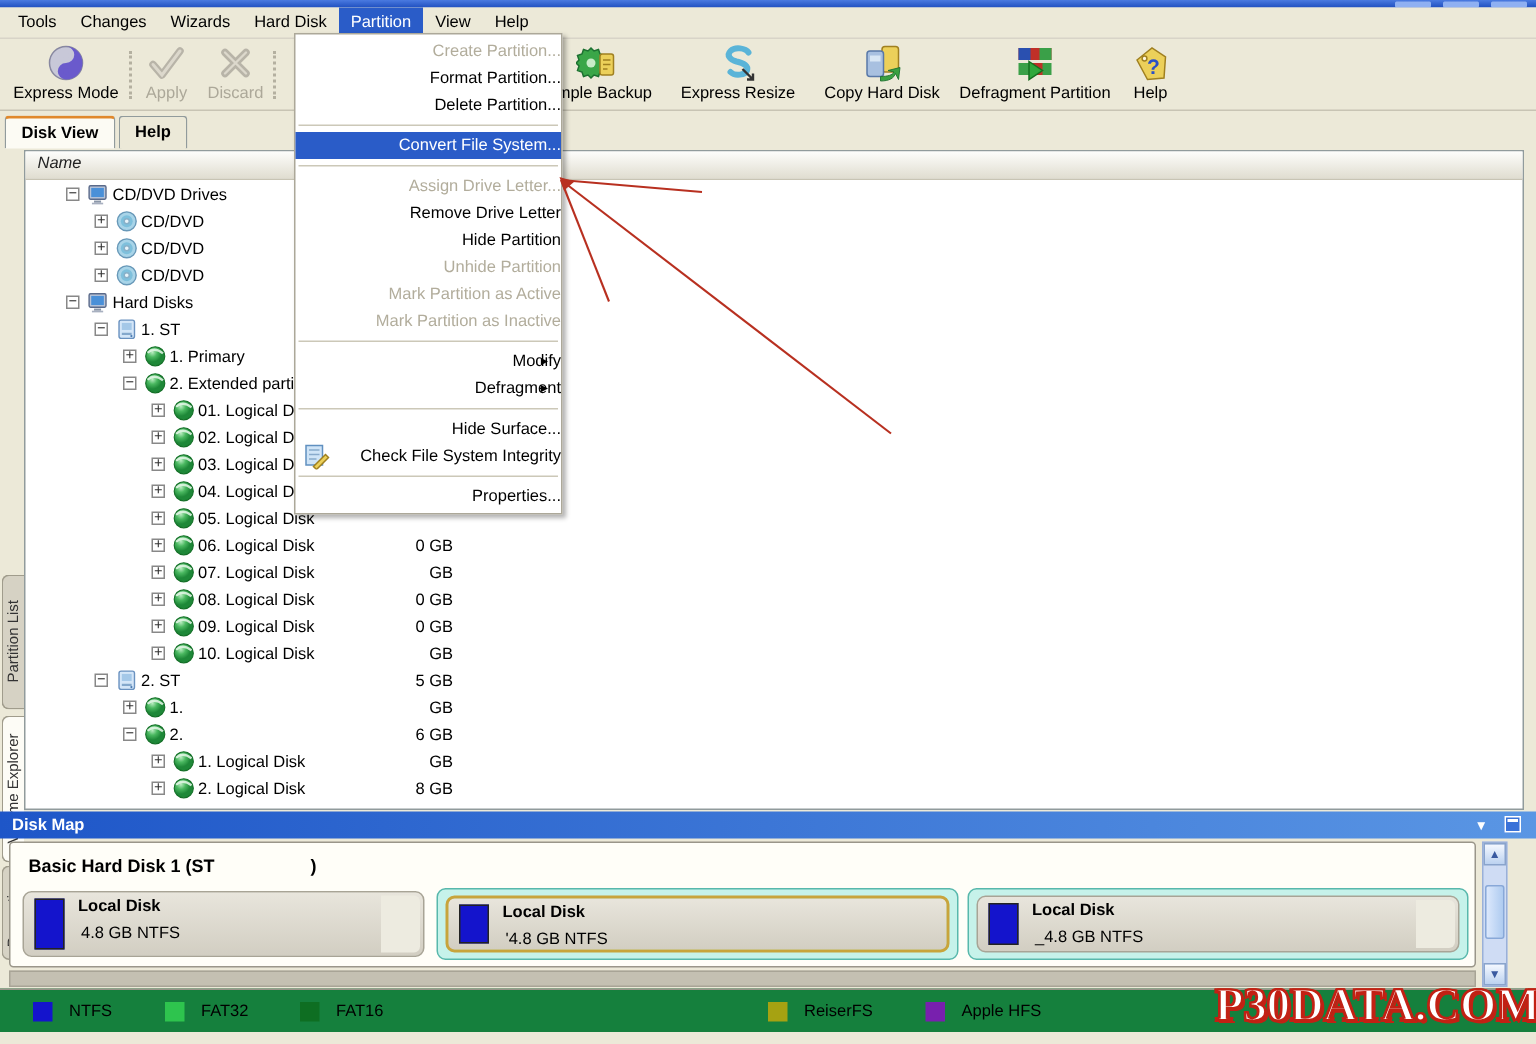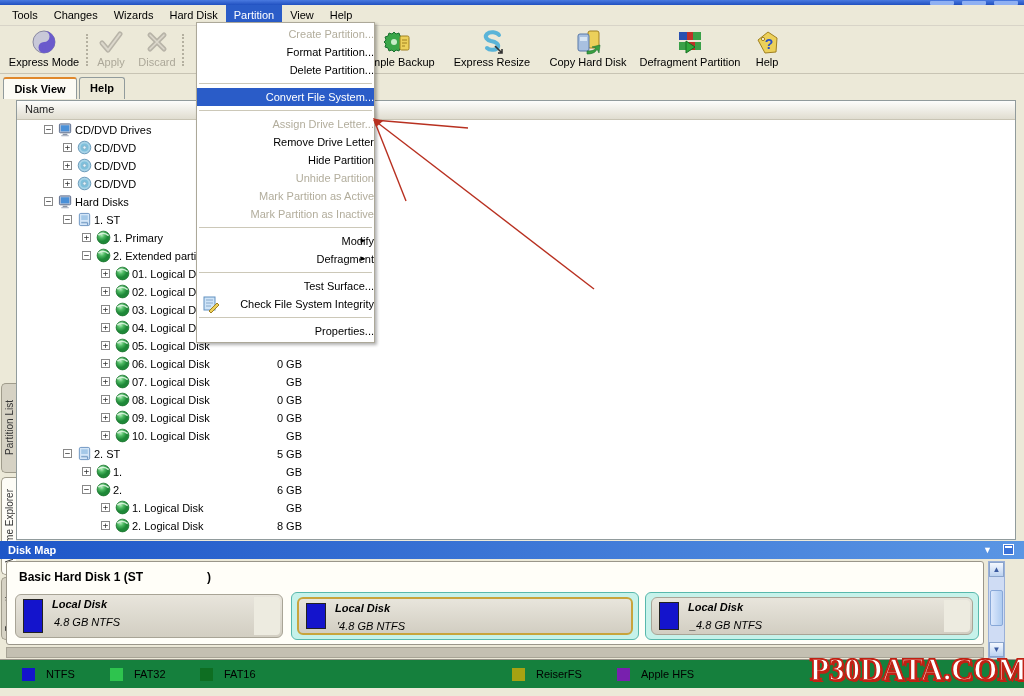--- a/index.html
+++ b/index.html
@@ -25,21 +25,21 @@
   .tsep{position:absolute;top:8px;width:0;height:32px;border-left:2px dotted #b4b0a0;}
   
   #tabstrip{position:absolute;top:74px;left:0;width:1024px;height:26px;}
   .tab{position:absolute;top:3px;height:22px;line-height:21px;text-align:center;font-weight:bold;
        border:1px solid #919b9c;border-bottom:none;border-radius:3px 3px 0 0;background:#ece9d8;box-sizing:border-box;}
   .tab.active{background:#fcfbf4;border-top:2px solid #e0882c;z-index:2;}
   
   #main-panel{position:absolute;left:16px;top:100px;width:1000px;height:440px;background:#fff;
        border:1px solid #919b9c;box-sizing:border-box;}
   #tree-header{position:absolute;top:0;left:0;right:0;height:18px;line-height:17px;padding-left:8px;
-       background:linear-gradient(#fdfdfb,#e0ddd0);border-bottom:1px solid #c8c4b4;color:#222;}
+       background:linear-gradient(#fdfdfb,#e0ddd0);border-bottom:1px solid #c8c4b4;color:#222;font-style:italic;}
   #tree-rows{position:absolute;top:20px;left:0;right:0;bottom:0;overflow:hidden;}
   .trow{position:absolute;left:0;right:0;height:18px;}
   .ebox{position:absolute;top:4px;width:9px;height:9px;border:1px solid #888;background:#fff;
        font-size:9px;line-height:7px;text-align:center;color:#333;box-sizing:border-box;
        font-family:"DejaVu Sans Mono",monospace;}
   .ticon16{position:absolute;top:1px;width:15px;height:15px;}
   .ticon16 svg{width:15px;height:15px;display:block;}
   .tlabel2{position:absolute;top:0;line-height:18px;white-space:nowrap;}
   .tsize{position:absolute;top:0;line-height:18px;left:205px;width:80px;text-align:right;}
   
@@ -69,21 +69,21 @@
   #dm-float{position:absolute;right:10px;top:3px;width:11px;height:11px;border:1px solid #fff;
        background:#3a72d8;box-sizing:border-box;}
   #dm-float::after{content:'';position:absolute;left:1px;top:1px;right:1px;height:2px;background:#fff;}
   #diskmap-body{position:absolute;top:561px;left:6px;width:978px;height:84px;background:#fffef8;
        border:1px solid #9a968a;border-radius:3px;box-sizing:border-box;}
   #disk-title{position:absolute;top:8px;left:12px;font-weight:bold;font-size:12px;}
   .dt-gap{display:inline-block;width:64px;}
   .cyanbox{position:absolute;top:30px;height:48px;background:#c6f2ea;border:1px solid #58b8ac;
        border-radius:6px;box-sizing:border-box;}
   .grayblock{position:absolute;background:linear-gradient(#e8e5dc,#d2cec2);border:1px solid #a8a496;
-       border-radius:6px;box-sizing:border-box;font-style:italic;}
+       border-radius:6px;box-sizing:border-box;}
   .grayblock.selblock{border:2px solid #c8a43c;}
   .freestrip{position:absolute;right:2px;top:2px;bottom:2px;width:26px;background:#edebe0;border-radius:0 4px 4px 0;}
   .fs-square{position:absolute;left:7px;top:4px;bottom:4px;width:20px;border:1px solid #222;box-sizing:border-box;}
   .bname{position:absolute;left:36px;top:3px;font-weight:bold;white-space:nowrap;}
   .bsize{position:absolute;left:38px;top:21px;white-space:nowrap;}
   
   #vscroll{position:absolute;left:988px;top:561px;width:17px;height:97px;background:#cfdcf4;
        border:1px solid #9ab0d8;box-sizing:border-box;}
   .sbtn{position:absolute;left:0;width:15px;height:15px;background:linear-gradient(#f4f8ff,#bcd2f0);
        border:1px solid #8aa4cc;color:#3a5aa0;font-size:8px;text-align:center;line-height:14px;box-sizing:border-box;}
@@ -606,21 +606,21 @@
       <div class="mi disabled">Assign Drive Letter...</div>
       <div class="mi">Remove Drive Letter</div>
       <div class="mi">Hide Partition</div>
       <div class="mi disabled">Unhide Partition</div>
       <div class="mi disabled">Mark Partition as Active</div>
       <div class="mi disabled">Mark Partition as Inactive</div>
       <div class="msep"></div>
       <div class="mi">Modify<span class="sub">►</span></div>
       <div class="mi">Defragment<span class="sub">►</span></div>
       <div class="msep"></div>
-      <div class="mi">Test Surface...</div>
+      <div class="mi">Hide Surface...</div>
       <div class="mi">Check File System Integrity<span class="mic">
           <svg viewBox="0 0 18 18">
             <rect x="2" y="2" width="11" height="13" fill="#cfe4f7" stroke="#6090c0"></rect>
             <path d="M4 5h7M4 8h7M4 11h5" stroke="#88aacc"></path>
             <path d="M7 16L15 8l2 2-8 8z" fill="#ecd05a" stroke="#a08020"></path>
           </svg>
         </span></div>
       <div class="msep"></div>
       <div class="mi">Properties...</div>
     </div>

